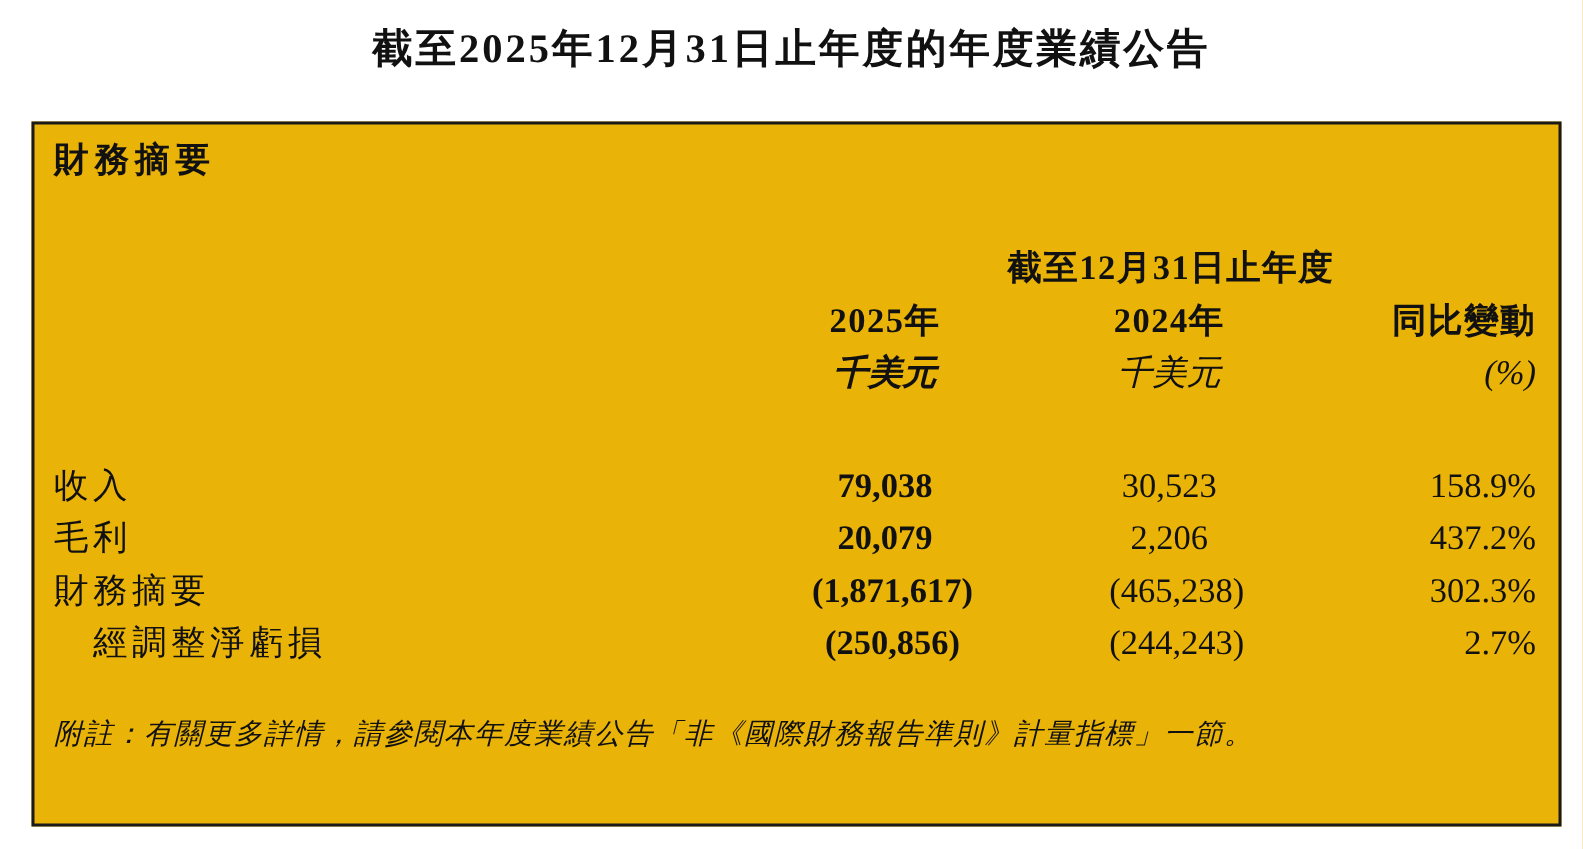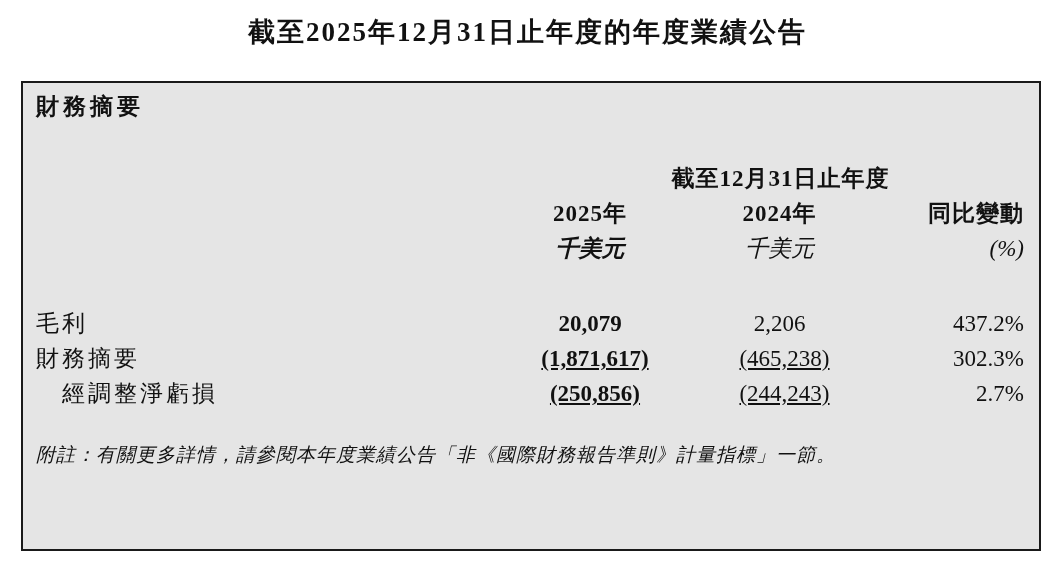--- a/index.html
+++ b/index.html
@@ -24,21 +24,21 @@
   }
   .summary-box {
     position: absolute;
     left: 21px;
     top: 81px;
     width: 1020px;
     height: 470px;
     box-sizing: border-box;
     border: 2px solid #1a1a1a;
     padding: 8px 13px 8px 13px;
-    background: #e5e5e5;
+    background: #eab308;
   }
   .box-heading {
     margin: 0;
     font-size: 23px;
     font-weight: bold;
     line-height: 32px;
     letter-spacing: 4px;
   }
   table.fin-table {
     width: 994px;
@@ -77,21 +77,21 @@
   .section-row td { line-height: 37px; }
   .adjusted-row td { line-height: 38px; }
   sup.note-ref {
     font-size: 13px;
     font-style: italic;
     font-weight: normal;
     letter-spacing: 0;
     vertical-align: super;
     line-height: 0;
   }
-  .hang { margin-right: -10px; text-decoration: underline; }
+  .hang { margin-right: -10px; }
   .footnote {
     margin: 30px 0 0 0;
     font-style: italic;
     font-size: 19px;
     line-height: 28px;
     letter-spacing: 1px;
   }
 </style>
 </head>
 <body>
@@ -125,20 +125,26 @@
         <td></td>
         <td class="num bold-italic">千美元</td>
         <td class="num italic">千美元</td>
         <td class="pct italic">(%)</td>
       </tr>
       <tr class="spacer-row">
         <td colspan="4"></td>
       </tr>
 
       <tr>
+        <td class="label-cell">收入</td>
+        <td class="num bold">79,038</td>
+        <td class="num">30,523</td>
+        <td class="pct">158.9%</td>
+      </tr>
+      <tr>
         <td class="label-cell">毛利</td>
         <td class="num bold">20,079</td>
         <td class="num">2,206</td>
         <td class="pct">437.2%</td>
       </tr>
       <tr>
         <td class="label-cell">財務摘要</td>
         <td class="num bold"><span class="hang">(1,871,617)</span></td>
         <td class="num"><span class="hang">(465,238)</span></td>
         <td class="pct">302.3%</td>

